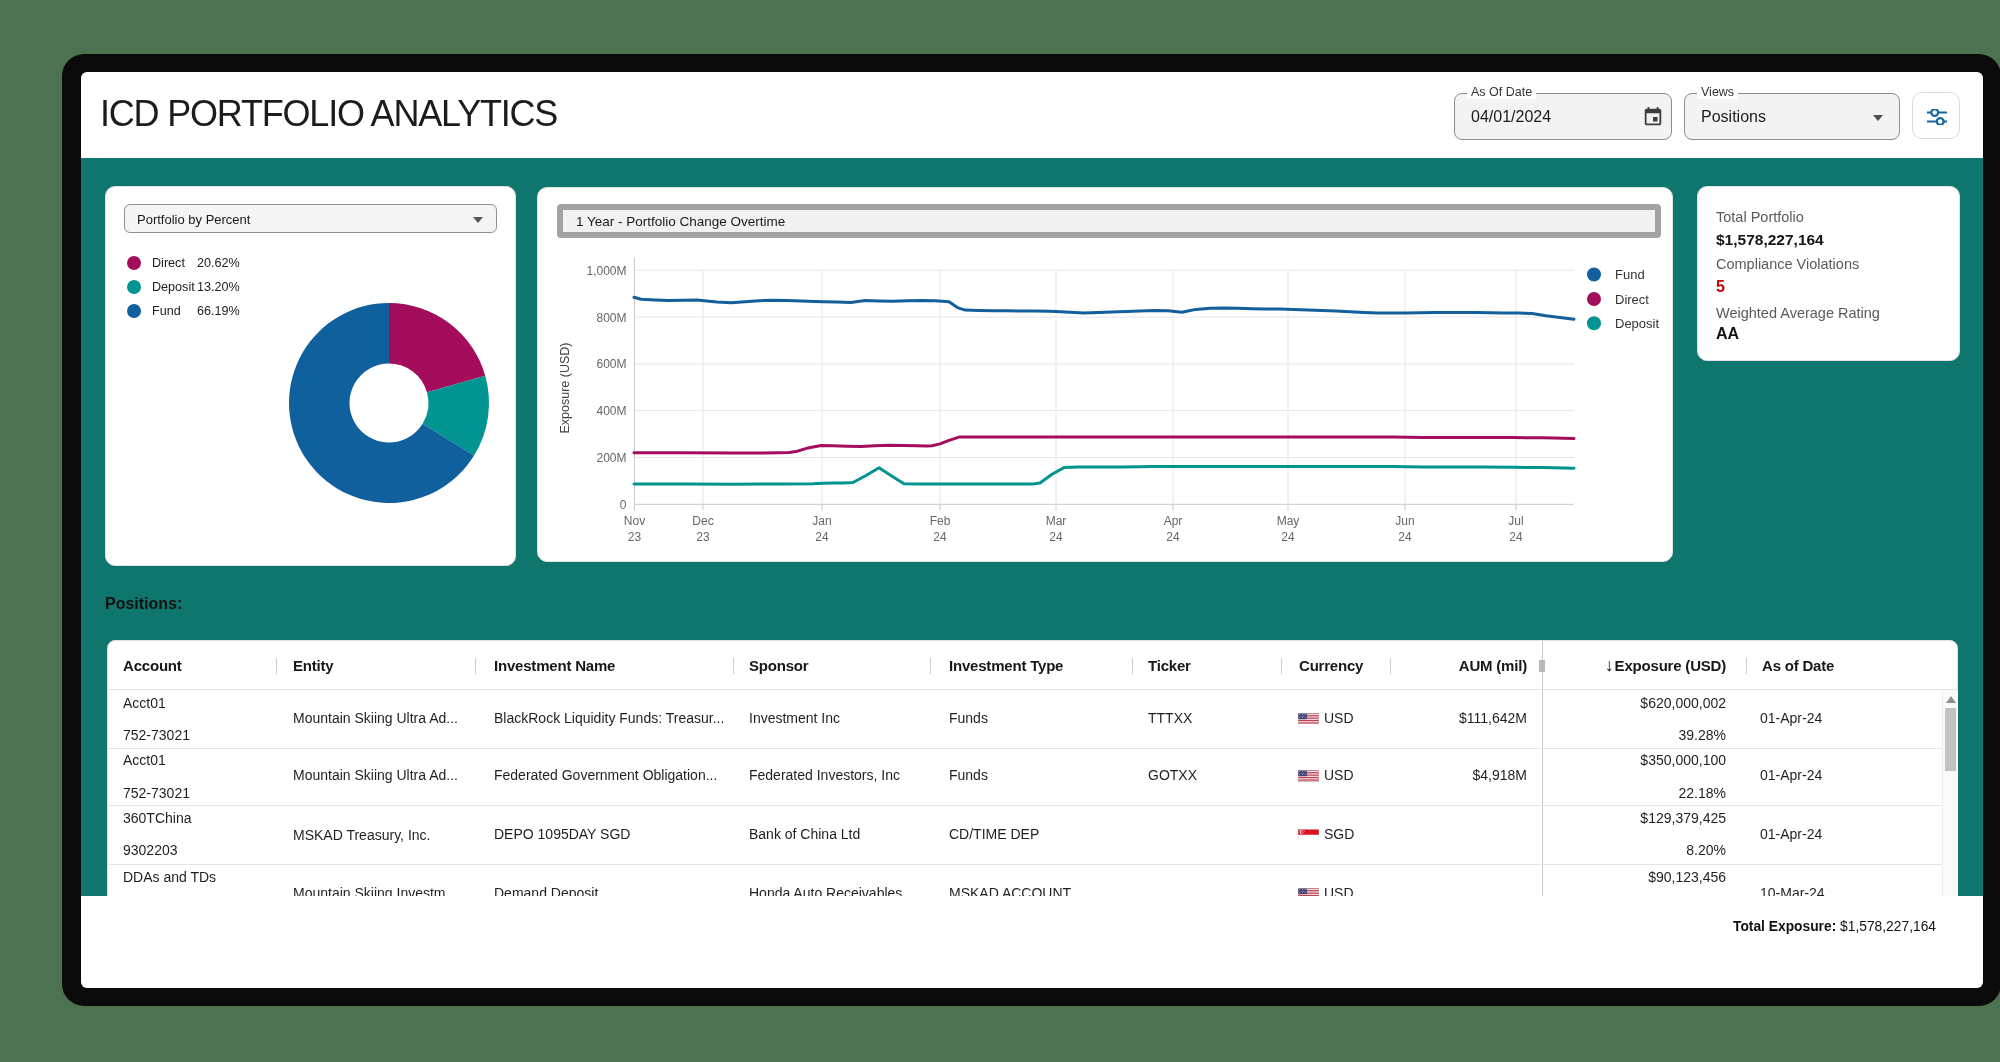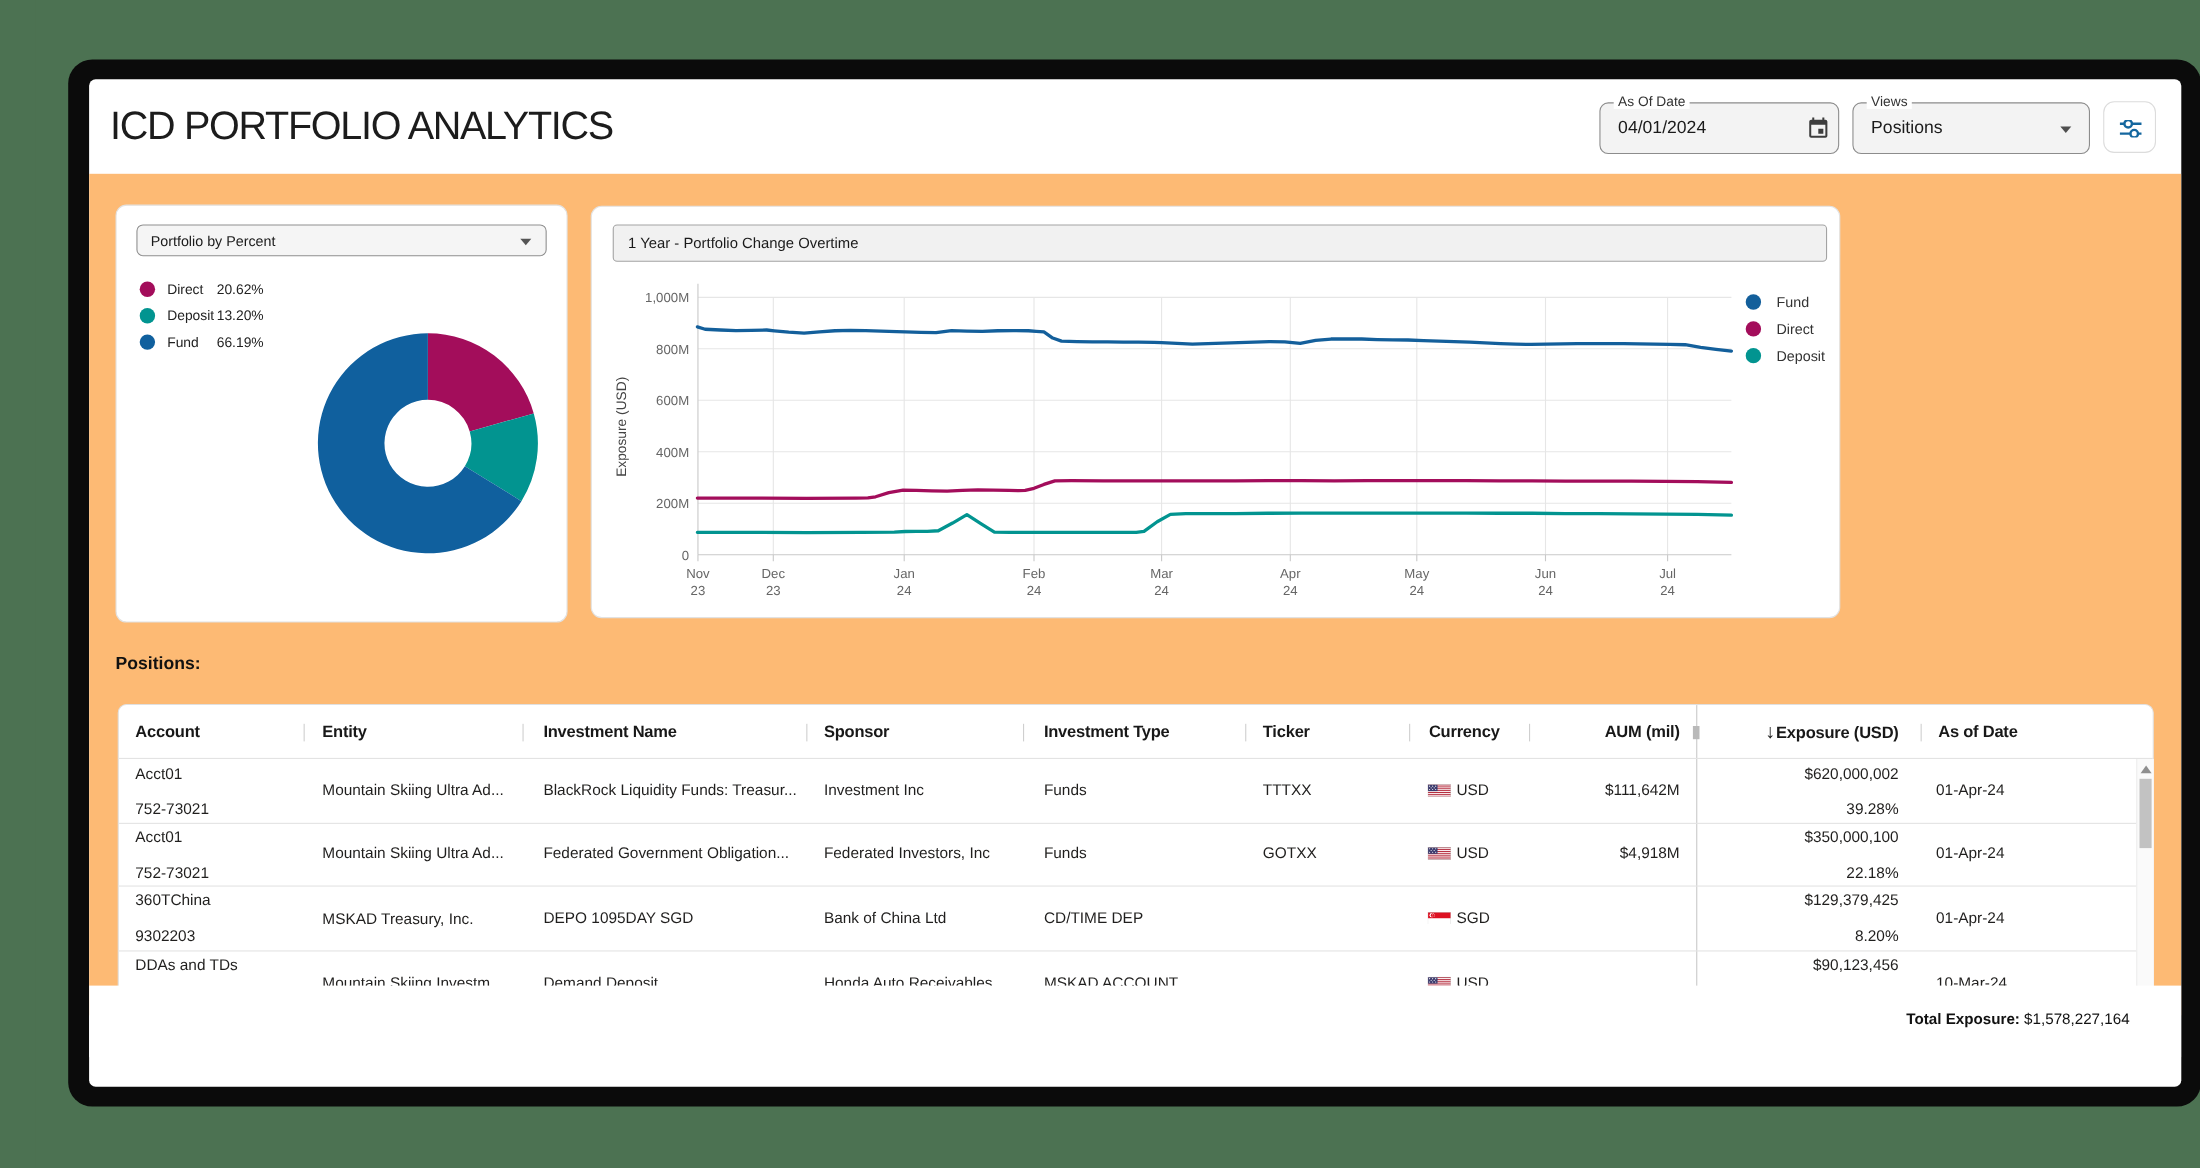--- a/index.html
+++ b/index.html
@@ -9,29 +9,29 @@
 #app { position:absolute; left:49px; top:72px; width:1902px; height:916px; background:#ffffff; border-radius:6px; overflow:hidden; }
 .abs { position:absolute; }
 #title { position:absolute; left:19px; top:21px; font-size:36px; color:#1c1c1c; letter-spacing:-1.2px; }
 .field { position:absolute; top:21px; height:47px; border:1px solid #8c8c8c; border-radius:8px; background:#f3f3f3; }
 .flabel { position:absolute; top:-9px; left:12px; font-size:12.5px; color:#333; background:#fff; padding:0 4px; }
 .fval { position:absolute; left:16px; top:14px; font-size:16px; color:#1a1a1a; }
 #fdate { left:1373px; width:218px; }
 #fviews { left:1603px; width:216px; }
 #iconbtn { position:absolute; left:1831px; top:20px; width:48px; height:47px; border:1px solid #dcdcdc; border-radius:10px; background:#fff; }
 .caret { position:absolute; width:0; height:0; border-left:5px solid transparent; border-right:5px solid transparent; border-top:6px solid #4f4f4f; }
-#content { position:absolute; left:0; top:86px; width:1902px; height:765px; background:#fdba74; }
+#content { position:absolute; left:0; top:86px; width:1902px; height:765px; background:#0f766e; }
 .card { position:absolute; background:#fff; border:1px solid #e2e2e2; border-radius:10px; }
 #card1 { left:24px; top:28px; width:411px; height:380px; }
 #card2 { left:456px; top:29px; width:1136px; height:375px; }
 #card3 { left:1616px; top:28px; width:263px; height:175px; }
 .selbox { position:absolute; border:1px solid #8f8f8f; border-radius:6px; background:#f5f5f5; }
 .selbox .stext { position:absolute; left:12px; top:50%; transform:translateY(-50%); font-size:13px; color:#1a1a1a; }
 #c1sel { left:18px; top:17px; width:373px; height:29px; }
-#c2hdr { left:19px; top:16px; width:1104px; height:34px; background:#f1f1f1; border:1px solid #a3a3a3; border-radius:4px; }
+#c2hdr { left:19px; top:16px; width:1104px; height:34px; background:#f1f1f1; border:6px solid #a3a3a3; border-radius:4px; }
 #c2hdr .stext { left:13px; }
 .lgrow { position:absolute; font-size:12.6px; color:#222; }
 .dot { position:absolute; border-radius:50%; width:14px; height:14px; }
 #poslbl { position:absolute; left:24px; top:437px; font-size:16px; font-weight:bold; color:#111; }
 #tbl { position:absolute; left:26px; top:482px; width:1851px; height:284px; background:#fff; border:1px solid #e0e0e0; border-radius:8px 8px 0 0; }
 .th { position:absolute; top:0; height:49px; font-weight:bold; font-size:15px; letter-spacing:-0.2px; color:#181818; line-height:49px; }
 .vsep { position:absolute; top:17px; width:1px; height:16px; background:#cfcfcf; }
 .hline { position:absolute; left:0; width:1849px; height:1px; background:#e3e3e3; }
 .cell { position:absolute; font-size:14px; color:#201f1e; white-space:nowrap; }
 .rt { text-align:right; }
@@ -149,20 +149,28 @@
         <polyline points="96.0,109.2 103.0,111.3 117.0,112.0 131.0,112.5 145.0,112.3 159.0,112.0 166.0,112.7 179.0,113.9 193.0,114.8 207.0,113.7 221.0,112.7 235.0,112.3 249.0,112.5 263.0,113.0 277.0,113.4 285.0,113.7 299.0,114.1 313.0,114.4 327.0,112.5 341.0,113.0 355.0,113.2 369.0,112.7 383.0,112.5 397.0,112.7 404.0,113.2 411.0,113.7 419.0,119.3 427.0,122.1 441.0,122.5 455.0,122.8 469.0,122.8 483.0,123.0 497.0,123.0 511.0,123.2 518.0,123.5 532.0,124.2 546.0,124.9 560.0,124.4 574.0,124.0 588.0,123.5 602.0,123.0 616.0,122.5 630.0,122.8 637.0,123.5 644.0,124.2 651.0,122.8 658.0,121.4 672.0,120.2 686.0,120.0 700.0,120.2 714.0,120.7 728.0,120.9 742.0,121.1 756.0,121.6 770.0,122.1 784.0,122.5 798.0,123.0 812.0,123.7 826.0,124.4 840.0,124.9 854.0,125.1 868.0,124.9 882.0,124.7 896.0,124.4 910.0,124.4 924.0,124.4 938.0,124.4 952.0,124.7 966.0,124.9 980.0,125.1 994.0,125.4 1008.0,127.7 1022.0,129.6 1036.0,131.2" fill="none" stroke="#135F9B" stroke-width="3" stroke-linejoin="round" stroke-linecap="round"></polyline>
 <polyline points="96.0,264.8 145.0,264.8 195.0,265.1 240.0,264.8 251.0,264.6 258.0,263.6 270.0,259.9 283.0,257.6 295.0,257.8 309.0,258.3 323.0,258.5 337.0,257.8 351.0,257.3 365.0,257.6 379.0,257.8 388.0,258.0 394.0,257.8 402.0,255.9 411.0,252.4 421.0,249.1 436.0,248.9 465.0,249.1 495.0,249.1 525.0,249.1 555.0,249.1 585.0,249.1 615.0,248.9 645.0,248.9 675.0,249.1 705.0,248.9 735.0,248.9 765.0,248.9 795.0,248.9 825.0,249.1 855.0,249.1 885.0,249.4 915.0,249.4 945.0,249.4 975.0,249.6 1005.0,249.8 1036.0,250.5" fill="none" stroke="#A30D5B" stroke-width="3" stroke-linejoin="round" stroke-linecap="round"></polyline>
 <polyline points="96.0,295.9 145.0,295.9 195.0,296.2 245.0,295.9 275.0,295.7 285.0,295.2 295.0,295.0 305.0,295.0 315.0,294.5 328.0,287.5 341.0,279.8 354.0,288.2 366.0,295.7 380.0,295.9 410.0,295.9 440.0,295.9 470.0,295.9 495.0,295.9 502.0,295.0 514.0,286.3 526.0,279.6 540.0,278.9 555.0,278.9 585.0,278.9 615.0,278.6 645.0,278.4 675.0,278.4 705.0,278.4 735.0,278.4 765.0,278.4 795.0,278.4 825.0,278.6 855.0,278.6 885.0,278.9 915.0,278.9 945.0,279.1 975.0,279.3 1005.0,279.6 1036.0,280.3" fill="none" stroke="#029490" stroke-width="3" stroke-linejoin="round" stroke-linecap="round"></polyline>
         <circle cx="1056" cy="86.5" r="7" fill="#135F9B"></circle>
         <text x="1077" y="91.0" font-size="13" fill="#333">Fund</text>
         <circle cx="1056" cy="111" r="7" fill="#A30D5B"></circle>
         <text x="1077" y="115.5" font-size="13" fill="#333">Direct</text>
         <circle cx="1056" cy="135.3" r="7" fill="#029490"></circle>
         <text x="1077" y="139.8" font-size="13" fill="#333">Deposit</text>
       </svg>
+    </div>
+    <div class="card" id="card3">
+      <div class="cell" style="left:18px;top:22px;font-size:14.5px;color:#5a5a5a">Total Portfolio</div>
+      <div class="cell" style="left:18px;top:44px;font-size:15.5px;font-weight:bold;color:#141414">$1,578,227,164</div>
+      <div class="cell" style="left:18px;top:69px;font-size:14.5px;color:#5a5a5a">Compliance Violations</div>
+      <div class="cell" style="left:18px;top:91px;font-size:16px;font-weight:bold;color:#c40000">5</div>
+      <div class="cell" style="left:18px;top:118px;font-size:14.5px;color:#5a5a5a">Weighted Average Rating</div>
+      <div class="cell" style="left:18px;top:138px;font-size:16px;font-weight:bold;color:#141414">AA</div>
     </div>
     <div id="poslbl">Positions:</div>
     <div id="tbl">
       <div class="th" style="left:15px">Account</div>
       <div class="th" style="left:185px">Entity</div>
       <div class="th" style="left:386px">Investment Name</div>
       <div class="th" style="left:641px">Sponsor</div>
       <div class="th" style="left:841px">Investment Type</div>
       <div class="th" style="left:1040px">Ticker</div>
       <div class="th" style="left:1191px">Currency</div>

